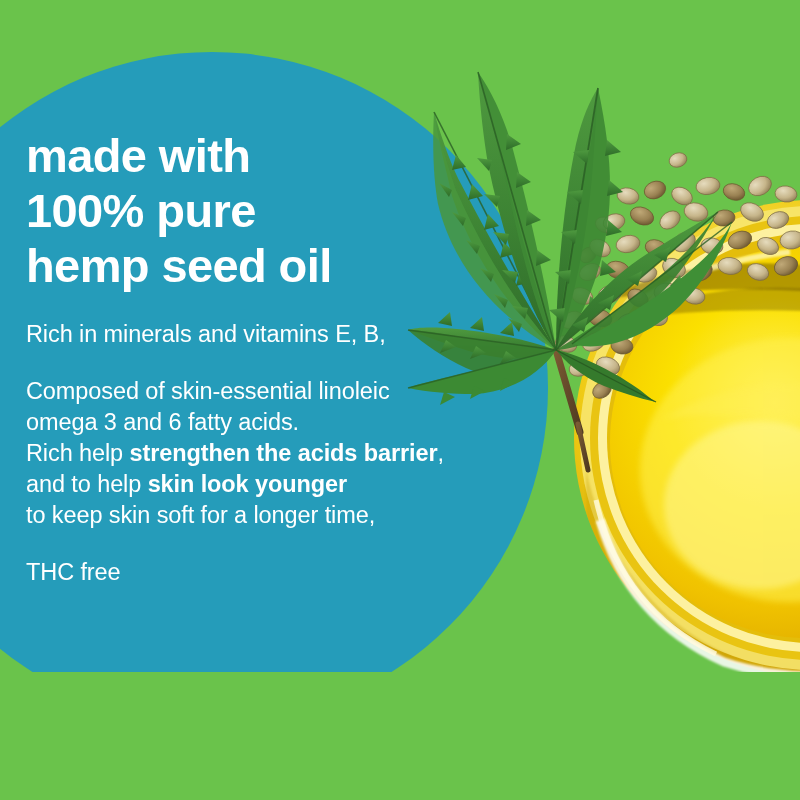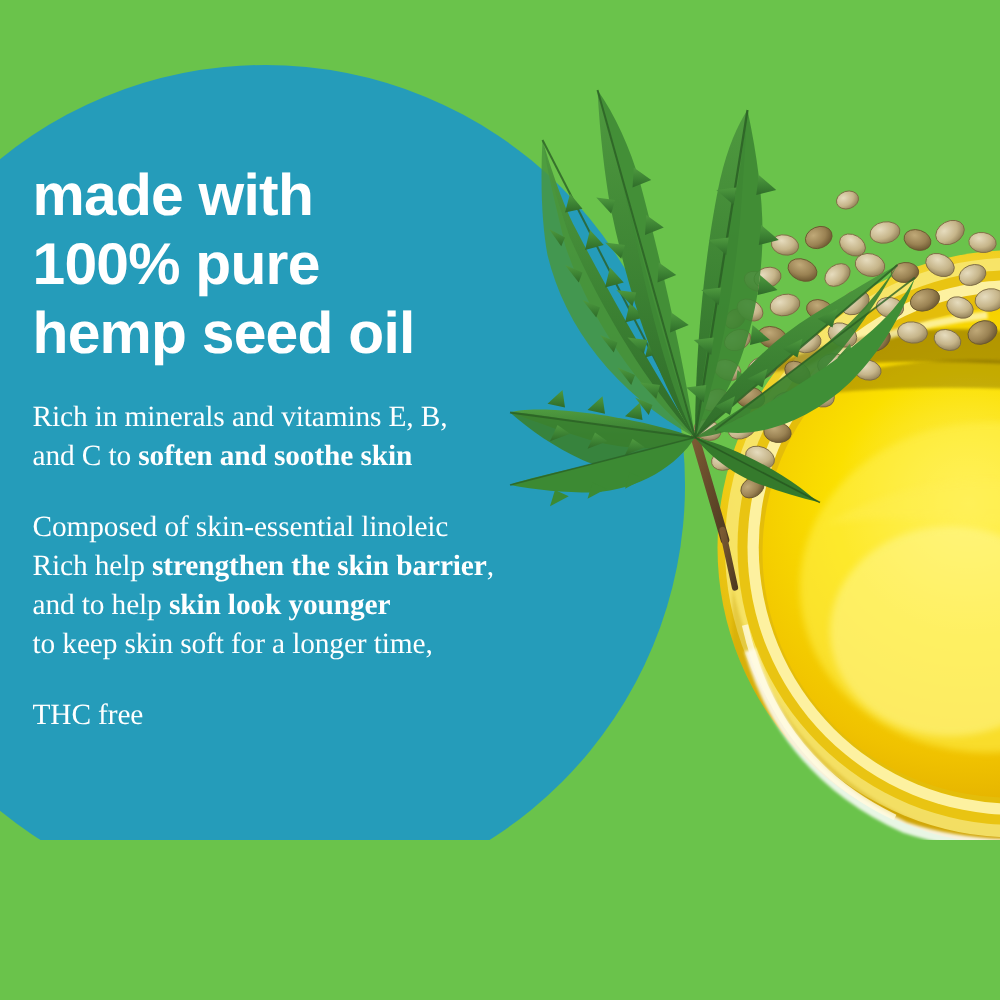--- a/index.html
+++ b/index.html
@@ -33,21 +33,20 @@
     line-height:55px;
     letter-spacing:-0.6px;
     margin:0 0 26px 0;
     white-space:pre-line;
   }
   .para{
     font-size:23.5px;
     line-height:31px;
     margin:0 0 26px 0;
     letter-spacing:-0.1px;
-    font-family:Liberation Serif, serif;
   }
   .para:last-child{margin-bottom:16px;}
   .para b{font-weight:bold;}
   .para .ln{display:block;}
 </style>
 </head>
 <body>
 
 <div id="canvas">
 
@@ -350,26 +349,26 @@
   </svg>
 
   <div class="copy">
 
     <h1 class="headline">made with
 100% pure
 hemp seed oil</h1>
 
     <p class="para">
       <span class="ln"><span>Rich in minerals and vitamins E, B,</span></span>
-      <span class="ln"><span>and C to </span><b>soften and soothe skin</b></span>
     </p>
 
     <p class="para">
       <span class="ln"><span>Composed of skin-essential linoleic</span></span>
-      <span class="ln"><span>Rich help </span><b>strengthen the skin barrier</b><span>,</span></span>
+      <span class="ln"><span>omega 3 and 6 fatty acids.</span></span>
+      <span class="ln"><span>Rich help </span><b>strengthen the acids barrier</b><span>,</span></span>
       <span class="ln"><span>and to help </span><b>skin look younger</b></span>
       <span class="ln"><span>to keep skin soft for a longer time,</span></span>
     </p>
 
     <p class="para">
       <span class="ln"><span>THC free</span></span>
     </p>
 
   </div>
 </div>

